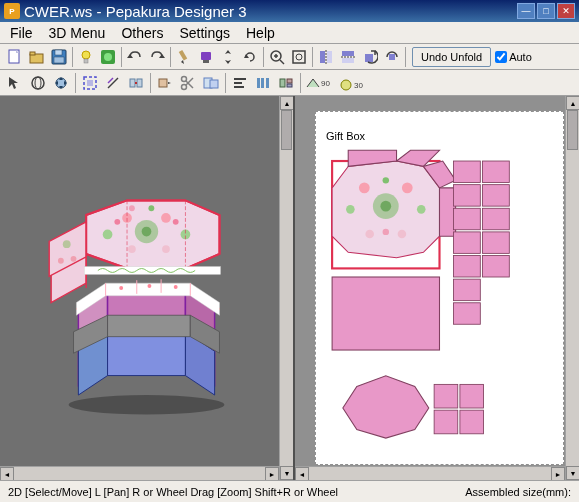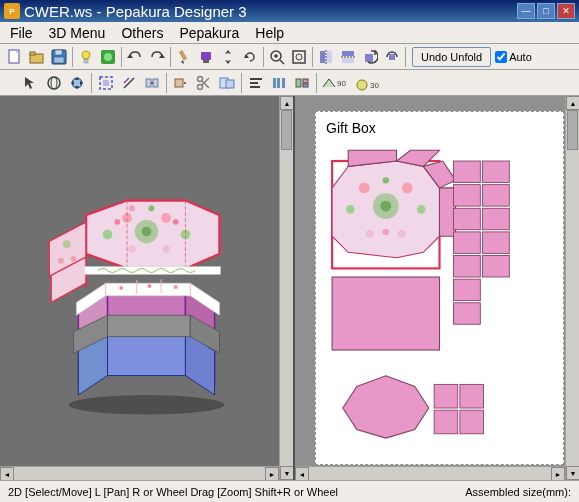--- a/index.html
+++ b/index.html
@@ -130,21 +130,21 @@
       width: 12px;
       height: 12px;
     }
 
     
     #toolbar2 {
       background: #f0ede8;
       height: 26px;
       display: flex;
       align-items: center;
-      padding: 2px 20px;
+      padding: 2px 4px;
       gap: 1px;
       border-bottom: 1px solid #a0a0a0;
     }
 
     
     #main-content {
       display: flex;
       height: calc(502px - 22px - 22px - 26px - 26px - 22px);
       background: #808080;
     }
@@ -244,23 +244,23 @@
       display: flex;
       align-items: center;
       justify-content: center;
       font-size: 7px;
       cursor: pointer;
       position: absolute;
     }
 
     #gift-box-label {
       position: absolute;
-      top: 8px;
+      top: 18px;
       left: 10px;
-      font-size: 14px;
+      font-size: 11px;
       color: #000;
       font-weight: normal;
     }
   </style>
 </head>
 <body>
 
 <div id="title-bar">
   <div id="title-left">
     <div id="title-icon">
@@ -275,21 +275,21 @@
     <div class="title-btn">—</div>
     <div class="title-btn">□</div>
     <div class="title-btn close-btn">✕</div>
   </div>
 </div>
 
 <div id="menu-bar">
   <div class="menu-item">File</div>
   <div class="menu-item">3D Menu</div>
   <div class="menu-item">Others</div>
-  <div class="menu-item">Pepakura</div>
+  <div class="menu-item">Settings</div>
   <div class="menu-item">Help</div>
 </div>
 
 <div id="toolbar1">
 
   <div class="tb-btn" title="New">
     <svg width="16" height="16" viewBox="0 0 16 16">
         <rect x="2" y="1" width="10" height="13" fill="white" stroke="#5050b0" stroke-width="1"></rect>
         <polygon points="9,1 12,4 9,4" fill="#c0c0e0"></polygon>
       </svg>

